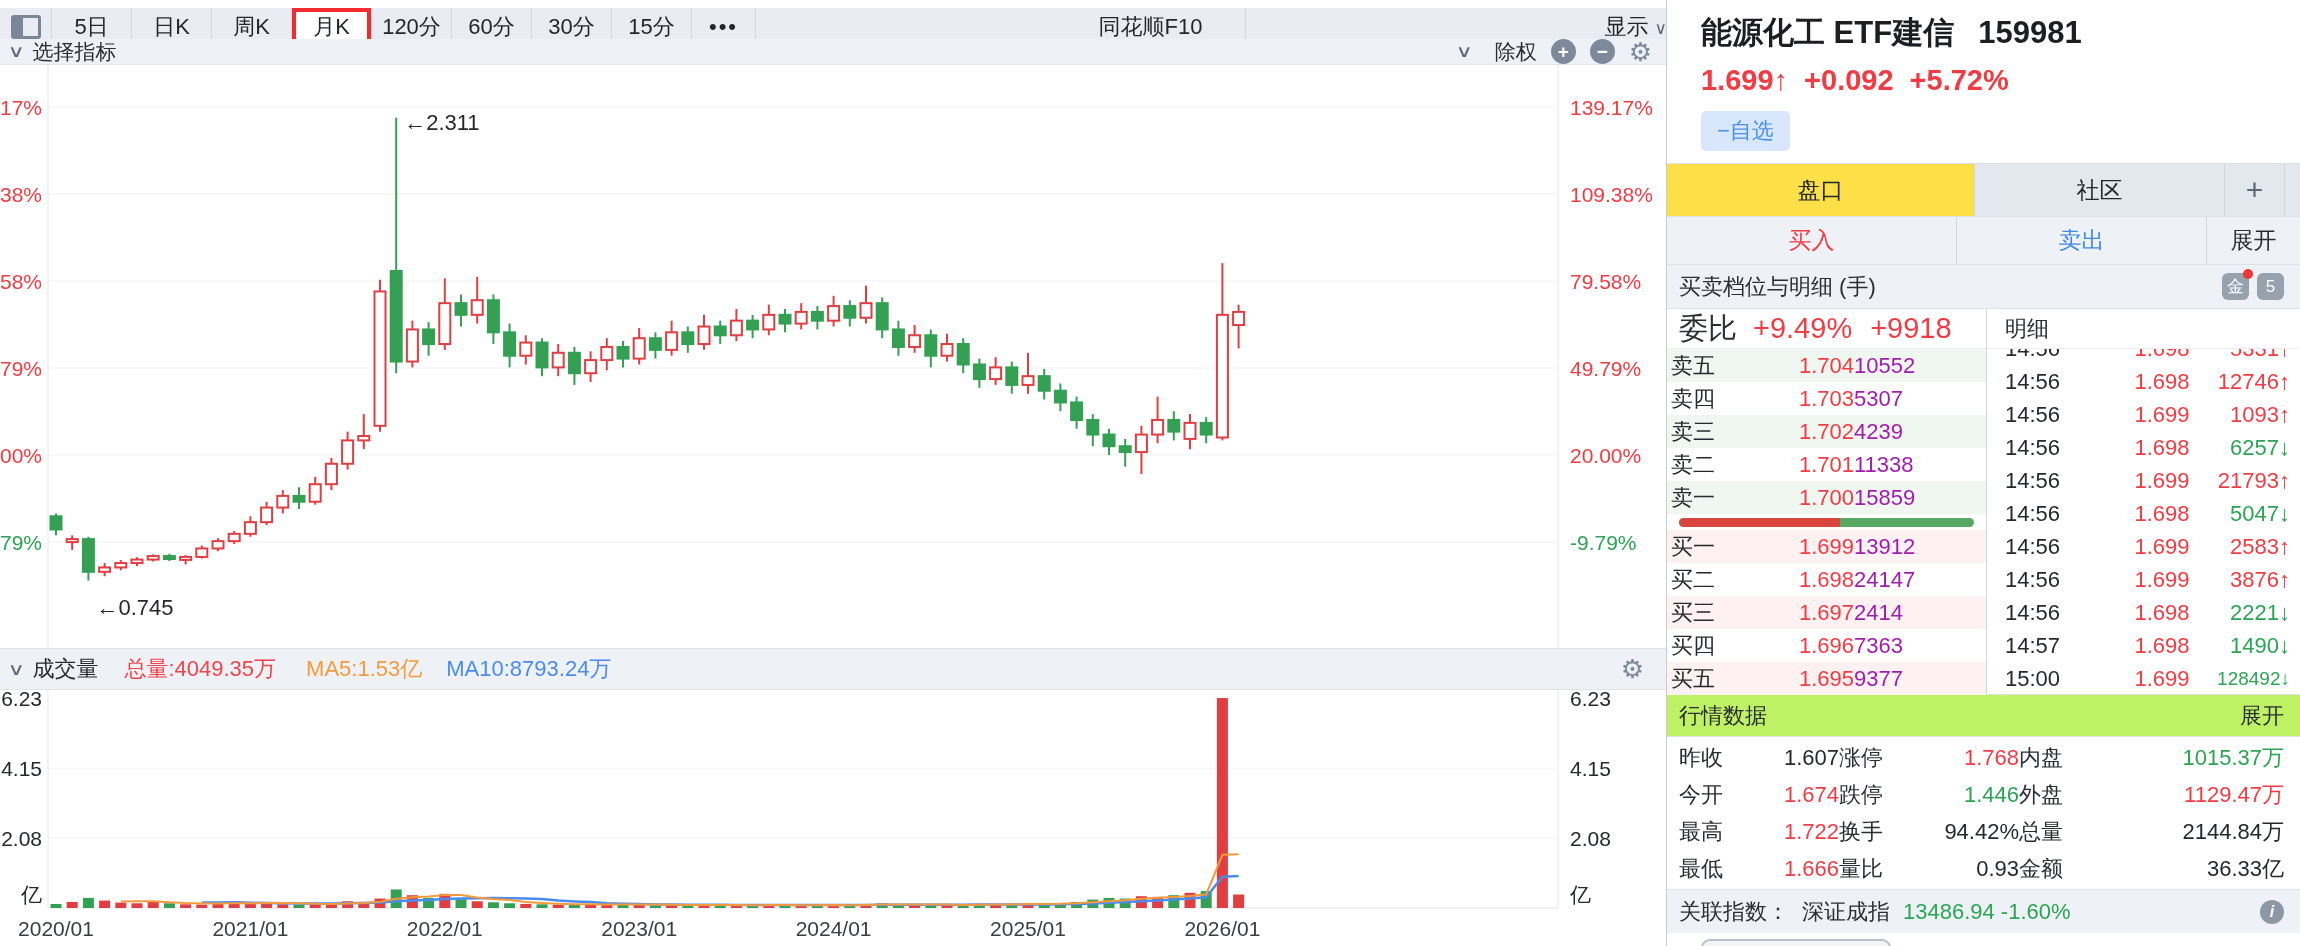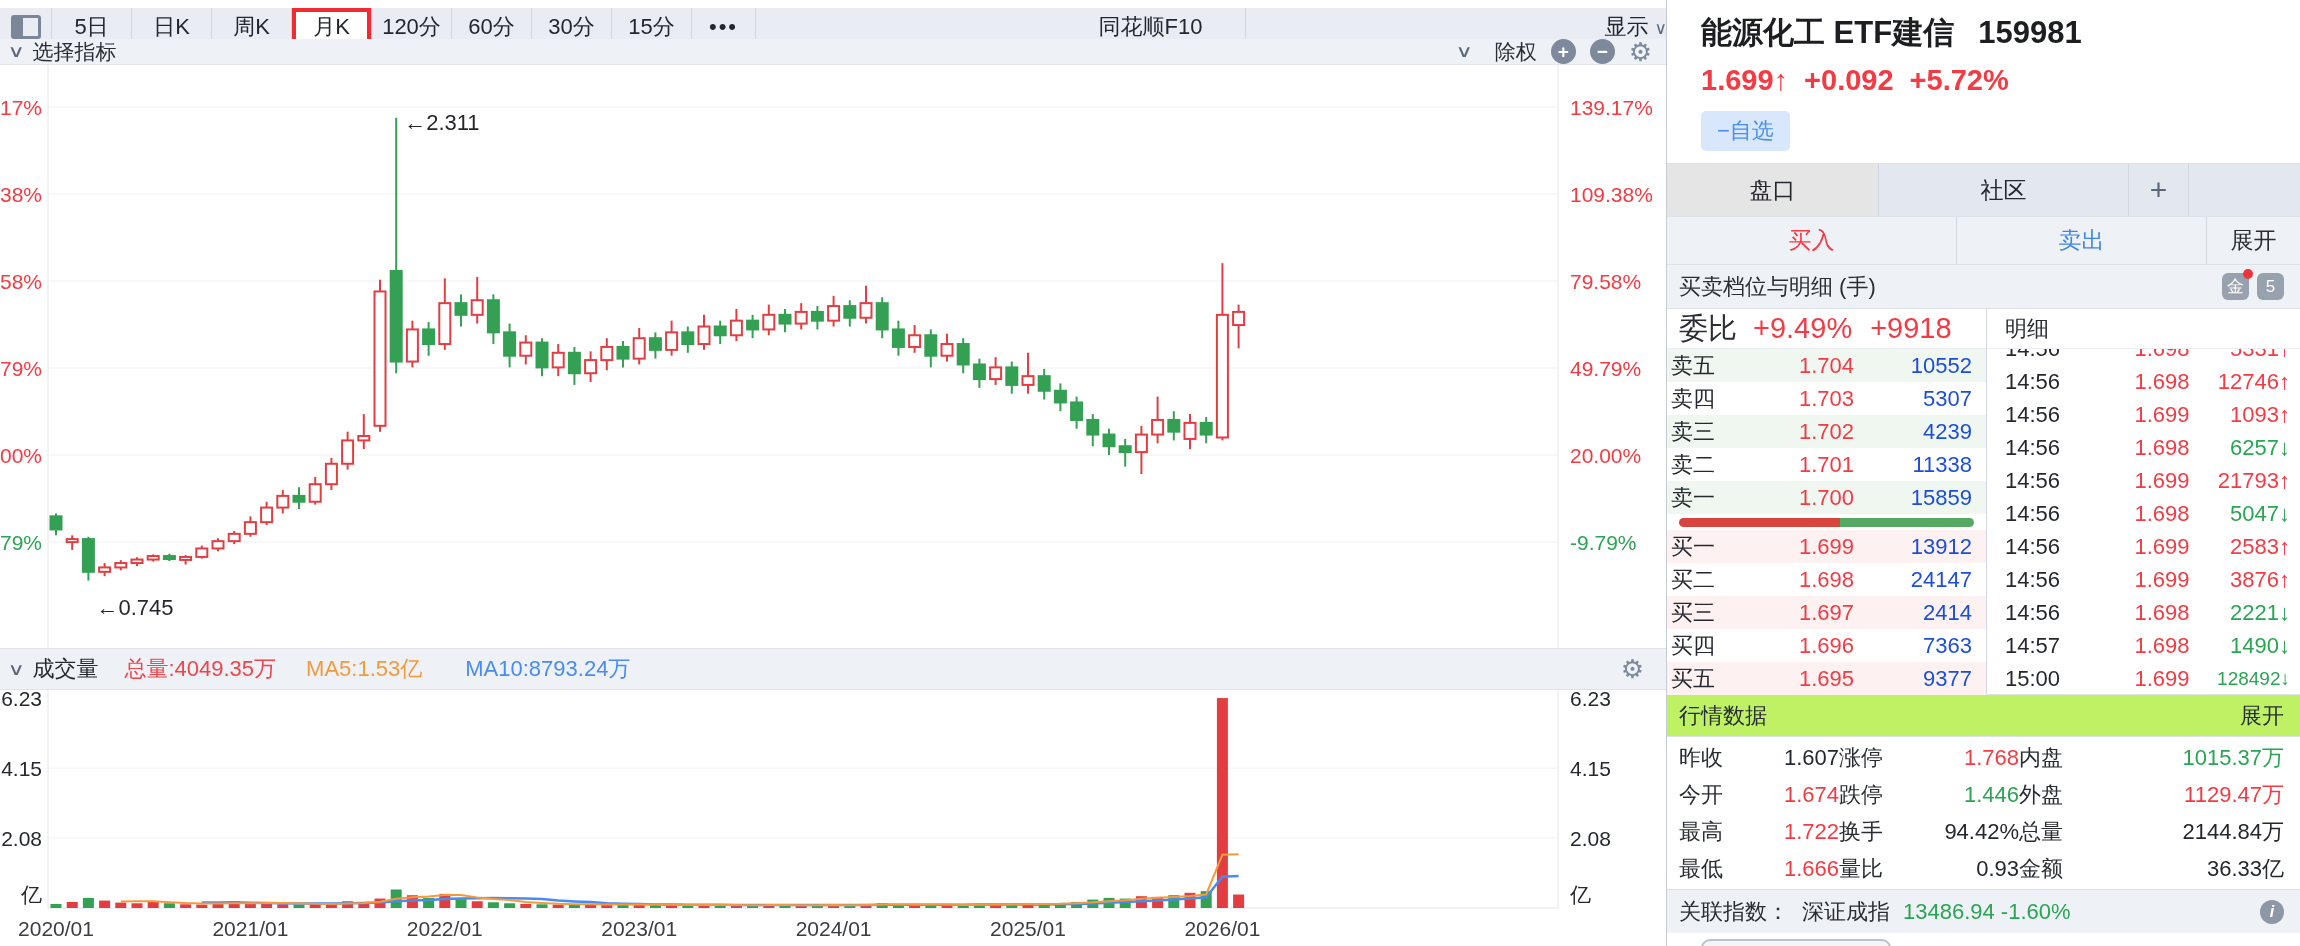--- a/index.html
+++ b/index.html
@@ -38,34 +38,34 @@
     align-items:center;justify-content:center;font-size:19px;font-weight:700;line-height:1}
   .gear{color:#7e8a9c;font-size:26px;line-height:1}
 
   
   .vol-header{position:absolute;left:0;top:648px;width:1666px;height:42px;background:#eef1f6;
     border-top:1px solid #e0e4ea;border-bottom:1px solid #e0e4ea;display:flex;align-items:center;
     z-index:2;font-size:22px}
   .vol-header .chev{margin:0 10px}
   .vol-title{color:#25282e;margin-right:26px}
   .vol-total{color:#f0444b;margin-right:30px}
-  .vol-ma5{color:var(--orange);margin-right:43px}
+  .vol-ma5{color:var(--orange);margin-right:24px}
   .vol-ma10{color:#4a8bf0}
   .vol-header .gear{margin-left:auto;margin-right:22px}
 
   
   .rpanel{position:absolute;left:1666px;top:0;width:634px;height:946px;background:#fff;
     border-left:1px solid #c6ccd5;z-index:3;color:var(--ink)}
   .r-title{padding:12px 0 0 34px;font-size:31px;font-weight:700;color:#1c1e22;display:flex;gap:24px;align-items:baseline}
   .r-price-row{padding:10px 0 0 34px;color:var(--redT);font-size:29px;font-weight:600;display:flex;gap:16px;align-items:baseline}
   .watch-btn{margin:14px 0 12px 34px;display:inline-block;background:#d8e7fc;color:#4a8fee;
     font-size:22px;padding:5px 16px;border-radius:5px}
   .r-tabs{display:flex;height:54px;border-top:1px solid var(--line);border-bottom:1px solid var(--line);font-size:23px}
   .r-tab{display:flex;align-items:center;justify-content:center;border-right:1px solid var(--cellline);background:#e3e8ef}
-  .r-tab.t0{width:212px;background:#e5e5e5}
+  .r-tab.t0{width:308px;background:#fde047}
   .r-tab.t1{width:250px}
   .r-tab.plus{width:60px;color:#5c6878;font-size:30px}
   .r-tab.fill{flex:1;border-right:none}
   .trade-row{display:flex;height:48px;background:#eef1f6;border-bottom:1px solid var(--line);font-size:23px}
   .trade-cell{display:flex;align-items:center;justify-content:center;border-right:1px solid var(--cellline)}
   .trade-buy{width:290px;color:var(--redT)}
   .trade-sell{width:250px;color:var(--blue)}
   .trade-expand{flex:1;border-right:none;color:#2a2d33}
   .levels-bar{display:flex;align-items:center;height:44px;background:#eef1f6;border-bottom:1px solid var(--line);
     font-size:22px;color:#2a2d33;padding:0 16px 0 12px}
@@ -76,21 +76,21 @@
 
   .order-wrap{display:flex;height:386px;border-bottom:1px solid var(--line)}
   .order-left{width:320px;border-right:1px solid var(--cellline)}
   .order-right{flex:1;overflow:hidden}
   .ob-header{display:flex;align-items:center;height:40px;font-size:29px;padding:0 14px 0 12px;border-bottom:1px solid #eceef3}
   .ob-header .lbl{color:#2a2d33;margin-right:16px}
   .ob-header .num{color:var(--redT);margin-right:18px}
   .ob-row{display:grid;grid-template-columns:66px 1fr 118px;height:33px;align-items:center;
     font-size:22px;padding:0 14px 0 4px}
   .ob-row .p{color:var(--redT);text-align:right}
-  .ob-row .v{color:#1d4ed8;text-align:right}
+  .ob-row .v{color:#a21caf;text-align:left}
   .ob-row.tint-ask{background:#eff7f0}
   .ob-row.tint-bid{background:#fdf1f1}
   .ratio-row{height:16px;display:flex;align-items:center;padding:0 12px}
   .ratio-track{display:flex;width:100%;height:9px;border-radius:5px;overflow:hidden}
   .ratio-red{background:#d8453f;height:100%}
   .ratio-green{background:#57a862;height:100%}
   .detail-header{display:flex;align-items:center;height:40px;font-size:22px;color:#2a2d33;
     padding-left:18px;border-bottom:1px solid #eceef3}
   .detail-body{height:346px;overflow:hidden}
   .detail-inner{margin-top:-17px}

